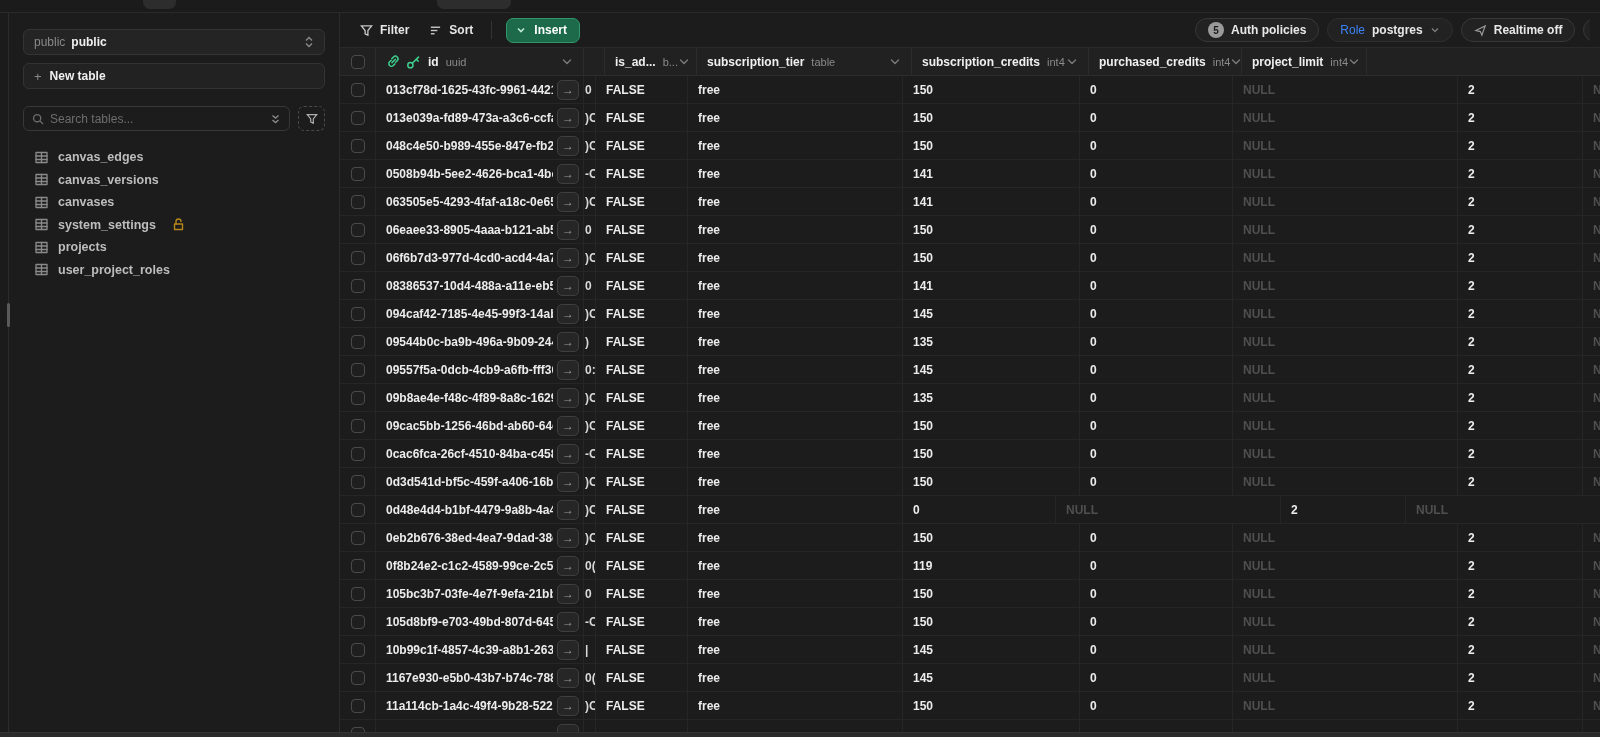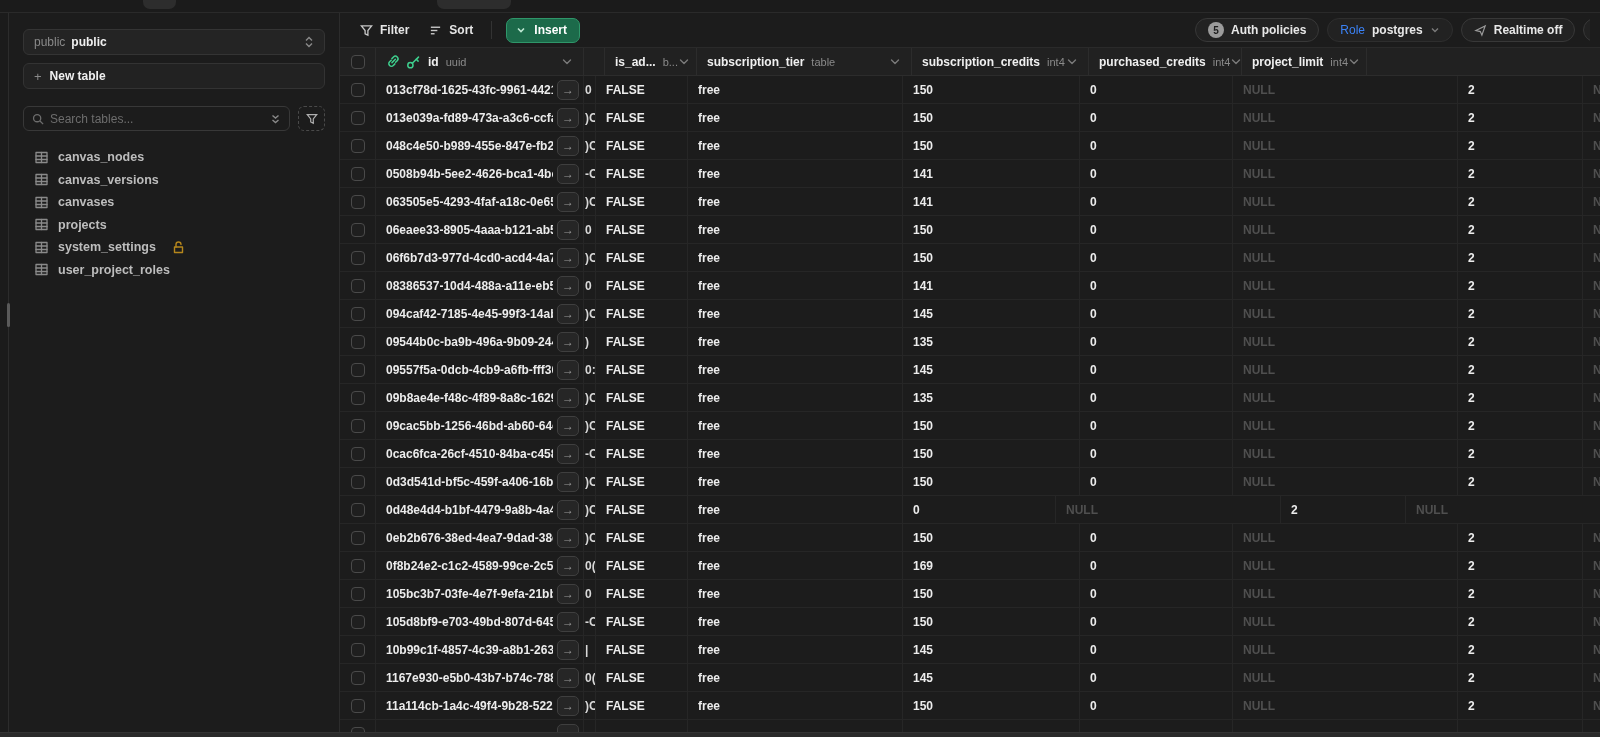--- a/index.html
+++ b/index.html
@@ -156,21 +156,21 @@
       <div id="tables-list">
           <div class="tbl-item">
             <span>
               <svg width="15" height="15" viewBox="0 0 15 15" fill="none">
                 <path d="M2 2.5 H13 V12.5 H2 Z" stroke="#8a8a8a" stroke-width="1.3" stroke-linecap="round" stroke-linejoin="round"></path>
                 <path d="M2 6 H13" stroke="#8a8a8a" stroke-width="1.3" stroke-linecap="round" stroke-linejoin="round"></path>
                 <path d="M2 9.5 H13" stroke="#8a8a8a" stroke-width="1.3" stroke-linecap="round" stroke-linejoin="round"></path>
                 <path d="M7.5 2.5 V12.5" stroke="#8a8a8a" stroke-width="1.3" stroke-linecap="round" stroke-linejoin="round"></path>
               </svg>
             </span>
-            <span>canvas_nodes</span>
+            <span>canvas_edges</span>
           </div>
           <div class="tbl-item">
             <span>
               <svg width="15" height="15" viewBox="0 0 15 15" fill="none">
                 <path d="M2 2.5 H13 V12.5 H2 Z" stroke="#8a8a8a" stroke-width="1.3" stroke-linecap="round" stroke-linejoin="round"></path>
                 <path d="M2 6 H13" stroke="#8a8a8a" stroke-width="1.3" stroke-linecap="round" stroke-linejoin="round"></path>
                 <path d="M2 9.5 H13" stroke="#8a8a8a" stroke-width="1.3" stroke-linecap="round" stroke-linejoin="round"></path>
                 <path d="M7.5 2.5 V12.5" stroke="#8a8a8a" stroke-width="1.3" stroke-linecap="round" stroke-linejoin="round"></path>
               </svg>
             </span>
@@ -189,38 +189,38 @@
           </div>
           <div class="tbl-item">
             <span>
               <svg width="15" height="15" viewBox="0 0 15 15" fill="none">
                 <path d="M2 2.5 H13 V12.5 H2 Z" stroke="#8a8a8a" stroke-width="1.3" stroke-linecap="round" stroke-linejoin="round"></path>
                 <path d="M2 6 H13" stroke="#8a8a8a" stroke-width="1.3" stroke-linecap="round" stroke-linejoin="round"></path>
                 <path d="M2 9.5 H13" stroke="#8a8a8a" stroke-width="1.3" stroke-linecap="round" stroke-linejoin="round"></path>
                 <path d="M7.5 2.5 V12.5" stroke="#8a8a8a" stroke-width="1.3" stroke-linecap="round" stroke-linejoin="round"></path>
               </svg>
             </span>
-            <span>projects</span>
+            <span>system_settings</span>
+            <span style="margin-left: 6px;">
+              <svg width="15" height="15" viewBox="0 0 15 15" fill="none">
+                <path d="M3.5 7 H11.5 V12.5 H3.5 Z" stroke="#b5861c" stroke-width="1.4" stroke-linecap="round" stroke-linejoin="round"></path>
+                <path d="M5 7 V4.5 a2.5 2.5 0 0 1 5 0" stroke="#b5861c" stroke-width="1.4" stroke-linecap="round" stroke-linejoin="round"></path>
+              </svg>
+            </span>
           </div>
           <div class="tbl-item">
             <span>
               <svg width="15" height="15" viewBox="0 0 15 15" fill="none">
                 <path d="M2 2.5 H13 V12.5 H2 Z" stroke="#8a8a8a" stroke-width="1.3" stroke-linecap="round" stroke-linejoin="round"></path>
                 <path d="M2 6 H13" stroke="#8a8a8a" stroke-width="1.3" stroke-linecap="round" stroke-linejoin="round"></path>
                 <path d="M2 9.5 H13" stroke="#8a8a8a" stroke-width="1.3" stroke-linecap="round" stroke-linejoin="round"></path>
                 <path d="M7.5 2.5 V12.5" stroke="#8a8a8a" stroke-width="1.3" stroke-linecap="round" stroke-linejoin="round"></path>
               </svg>
             </span>
-            <span>system_settings</span>
-            <span style="margin-left: 6px;">
-              <svg width="15" height="15" viewBox="0 0 15 15" fill="none">
-                <path d="M3.5 7 H11.5 V12.5 H3.5 Z" stroke="#b5861c" stroke-width="1.4" stroke-linecap="round" stroke-linejoin="round"></path>
-                <path d="M5 7 V4.5 a2.5 2.5 0 0 1 5 0" stroke="#b5861c" stroke-width="1.4" stroke-linecap="round" stroke-linejoin="round"></path>
-              </svg>
-            </span>
+            <span>projects</span>
           </div>
           <div class="tbl-item">
             <span>
               <svg width="15" height="15" viewBox="0 0 15 15" fill="none">
                 <path d="M2 2.5 H13 V12.5 H2 Z" stroke="#8a8a8a" stroke-width="1.3" stroke-linecap="round" stroke-linejoin="round"></path>
                 <path d="M2 6 H13" stroke="#8a8a8a" stroke-width="1.3" stroke-linecap="round" stroke-linejoin="round"></path>
                 <path d="M2 9.5 H13" stroke="#8a8a8a" stroke-width="1.3" stroke-linecap="round" stroke-linejoin="round"></path>
                 <path d="M7.5 2.5 V12.5" stroke="#8a8a8a" stroke-width="1.3" stroke-linecap="round" stroke-linejoin="round"></path>
               </svg>
             </span>
@@ -657,21 +657,21 @@
             <div class="cell cbx-cell" style="width: 36px;">
               <span class="cbx"></span>
             </div>
             <div class="cell id-cell" style="width: 208px;">
               <span class="id-text">0f8b24e2-c1c2-4589-99ce-2c52d...</span>
               <span class="expand-btn">→</span>
             </div>
             <div class="cell sliver" style="width: 12px;">0(</div>
             <div class="cell" style="width: 92px;">FALSE</div>
             <div class="cell" style="width: 215px;">free</div>
-            <div class="cell" style="width: 177px;">169</div>
+            <div class="cell" style="width: 177px;">119</div>
             <div class="cell" style="width: 153px;">0</div>
             <div class="cell null" style="width: 225px;">NULL</div>
             <div class="cell" style="width: 125px;">2</div>
             <div class="cell null" style="width: 17px; flex: 1 1 0%; border-right: none; padding: 0px 0px 0px 10px;">NULL</div>
           </div>
           <div class="grid-row">
             <div class="cell cbx-cell" style="width: 36px;">
               <span class="cbx"></span>
             </div>
             <div class="cell id-cell" style="width: 208px;">

